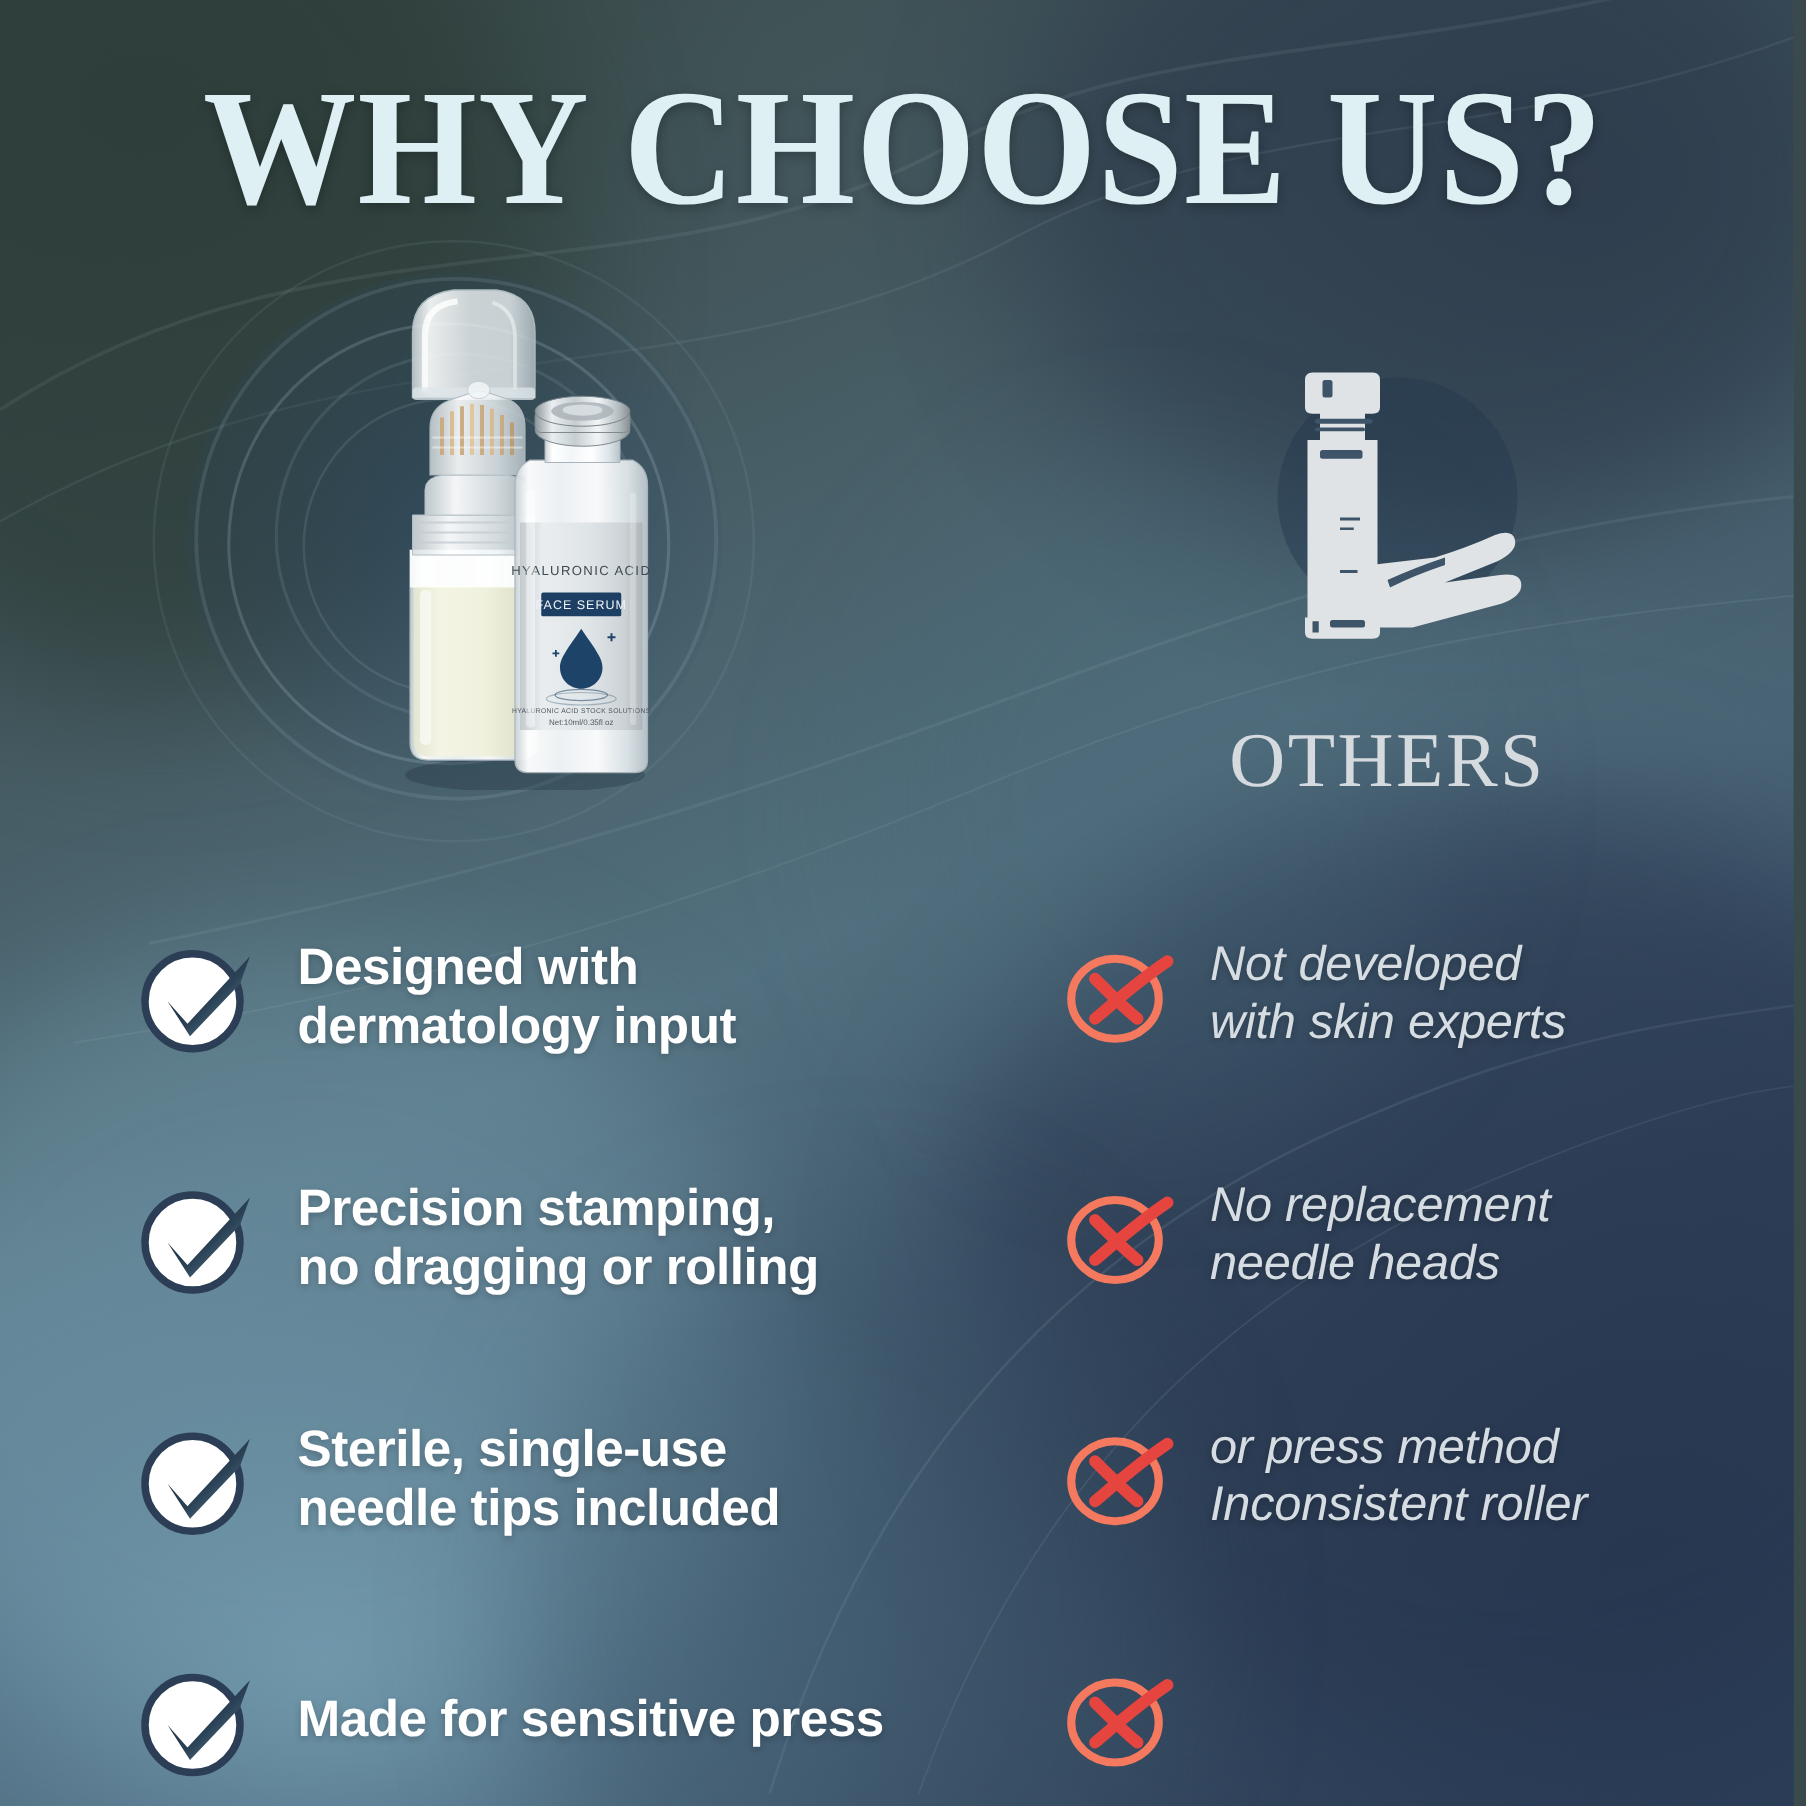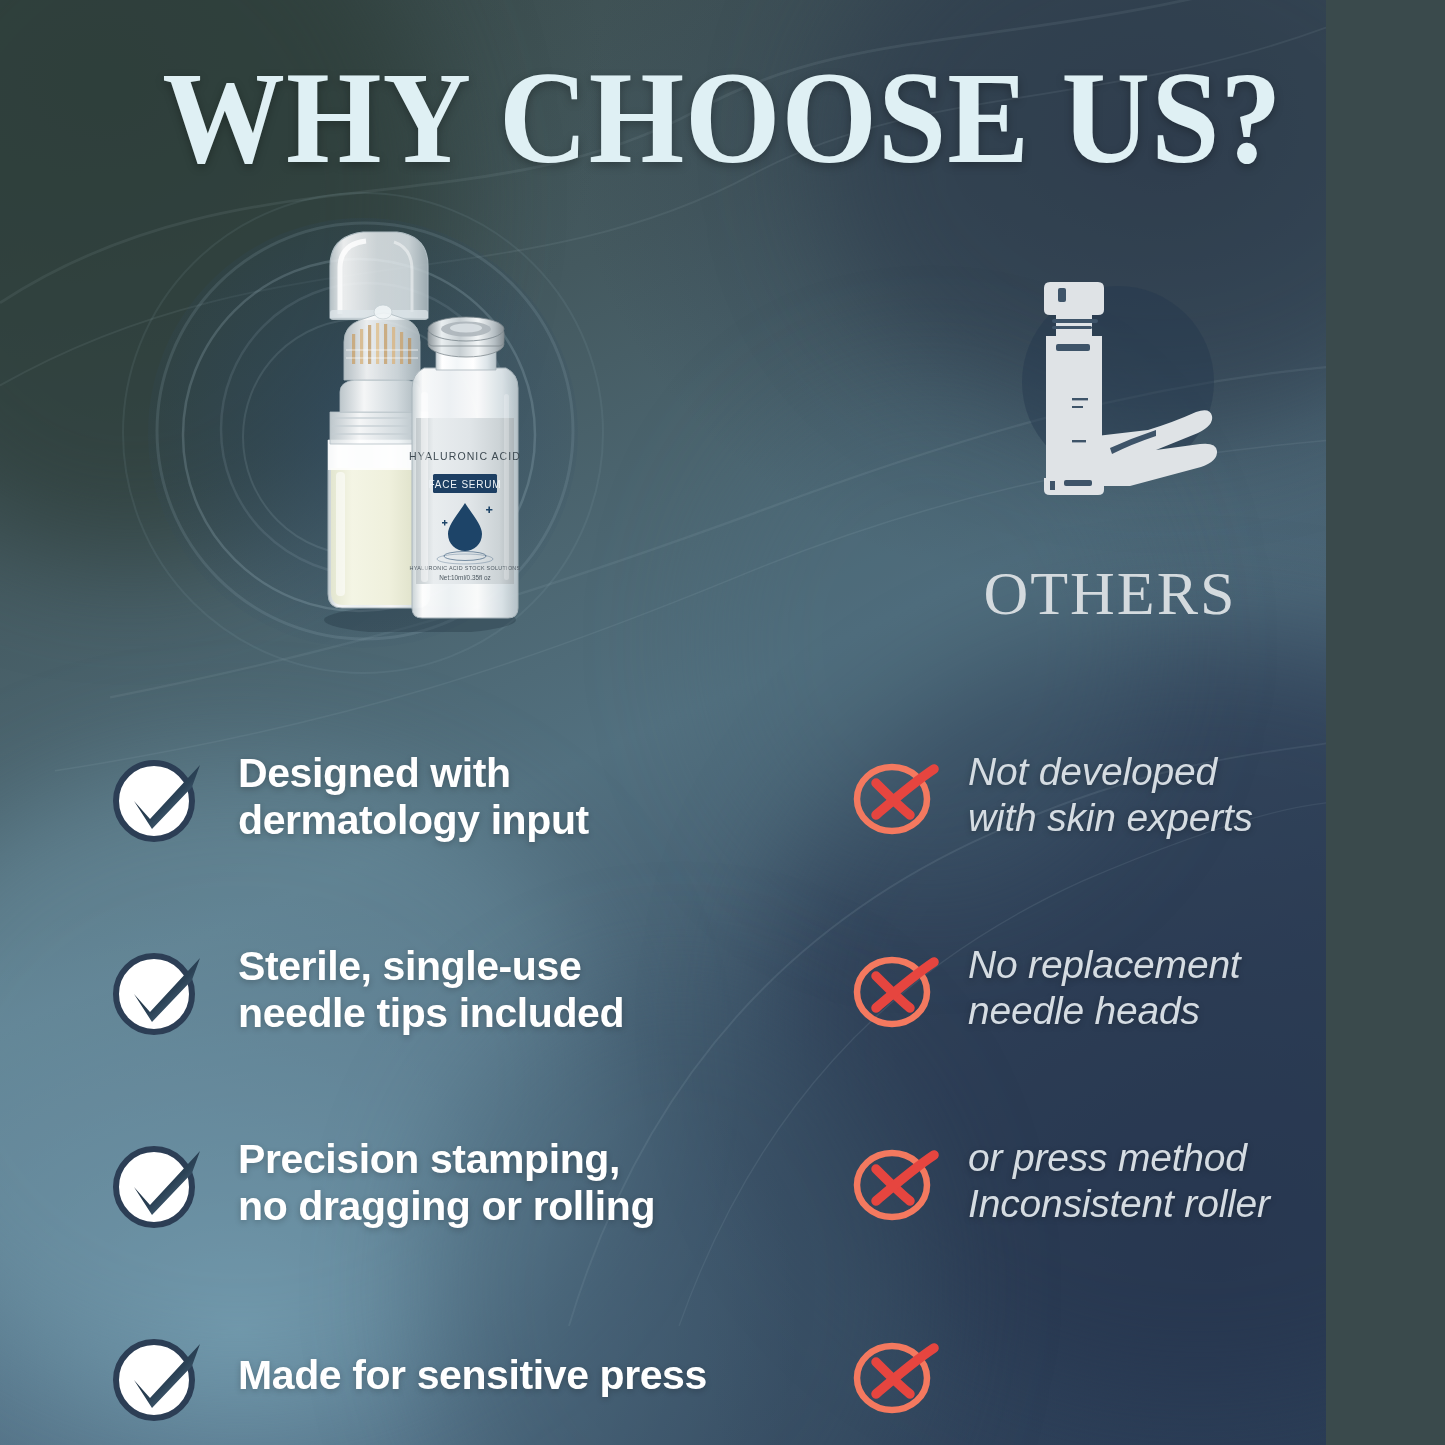--- a/index.html
+++ b/index.html
@@ -4,21 +4,21 @@
 <style>
   * { margin:0; padding:0; box-sizing:border-box; }
   html,body { width:1445px; height:1445px; overflow:hidden; }
   body {
     font-family:"Liberation Sans", sans-serif;
     background:#3a4a4c;
     position:relative;
   }
 
   
-  #stage { position:absolute; inset:0; width:1326px; height:1445px; overflow:hidden; }
+  #stage { position:absolute; inset:0; width:1435px; height:1445px; overflow:hidden; }
 
   .bg-base {
     position:absolute; inset:0;
     background:
       radial-gradient(ellipse 900px 700px at 18% 92%, rgba(110,150,170,0.95) 0%, rgba(110,150,170,0) 62%),
       radial-gradient(ellipse 820px 900px at 92% 88%, rgba(40,58,84,0.92) 0%, rgba(40,58,84,0) 64%),
       radial-gradient(ellipse 760px 640px at 8% 6%, rgba(50,68,64,0.95) 0%, rgba(50,68,64,0) 66%),
       radial-gradient(ellipse 900px 700px at 88% 10%, rgba(48,62,78,0.9) 0%, rgba(48,62,78,0) 66%),
       linear-gradient(155deg,#3a4a4a 0%,#44595f 26%,#52707f 50%,#3d5268 74%,#2f425a 100%);
   }
@@ -49,21 +49,21 @@
     color:#dff0f4;
     transform:scaleX(0.93);
     text-shadow:0 3px 10px rgba(0,0,0,0.28);
     white-space:nowrap;
   }
 
   
   .product { position:absolute; left:300px; top:222px; width:240px; height:410px; }
 
   
-  .others-wrap { position:absolute; left:960px; top:252px; width:300px; text-align:center; }
+  .others-wrap { position:absolute; left:960px; top:268px; width:300px; text-align:center; }
   .others-icon { width:300px; height:300px; margin:0 auto; display:block; }
   .others-label {
     font-family:"Liberation Serif", serif;
     font-size:62px;
     letter-spacing:2px;
     color:#d4dade;
     margin-top:6px;
   }
 
   
@@ -313,35 +313,35 @@
     </div>
 
     <div class="row">
       <div class="icon-slot">
         <svg class="check-svg" viewBox="0 0 104 104">
           <circle cx="50" cy="56" r="38" fill="#ffffff" stroke="#2c3e55" stroke-width="6"></circle>
           <path d="M 30,56 L 46,74 L 96,20 L 88,42 L 48,84 Z" fill="url(#ck1)"></path>
         </svg>
       </div>
       <div class="feat-text">
-        <span>Sterile, single-use</span>
-        <span>needle tips included</span>
+        <span>Precision stamping,</span>
+        <span>no dragging or rolling</span>
       </div>
     </div>
 
     <div class="row">
       <div class="icon-slot">
         <svg class="check-svg" viewBox="0 0 104 104">
           <circle cx="50" cy="56" r="38" fill="#ffffff" stroke="#2c3e55" stroke-width="6"></circle>
           <path d="M 30,56 L 46,74 L 96,20 L 88,42 L 48,84 Z" fill="url(#ck1)"></path>
         </svg>
       </div>
       <div class="feat-text">
-        <span>Precision stamping,</span>
-        <span>no dragging or rolling</span>
+        <span>Sterile, single-use</span>
+        <span>needle tips included</span>
       </div>
     </div>
 
     <div class="row">
       <div class="icon-slot">
         <svg class="check-svg" viewBox="0 0 104 104">
           <circle cx="50" cy="56" r="38" fill="#ffffff" stroke="#2c3e55" stroke-width="6"></circle>
           <path d="M 30,56 L 46,74 L 96,20 L 88,42 L 48,84 Z" fill="url(#ck1)"></path>
         </svg>
       </div>

